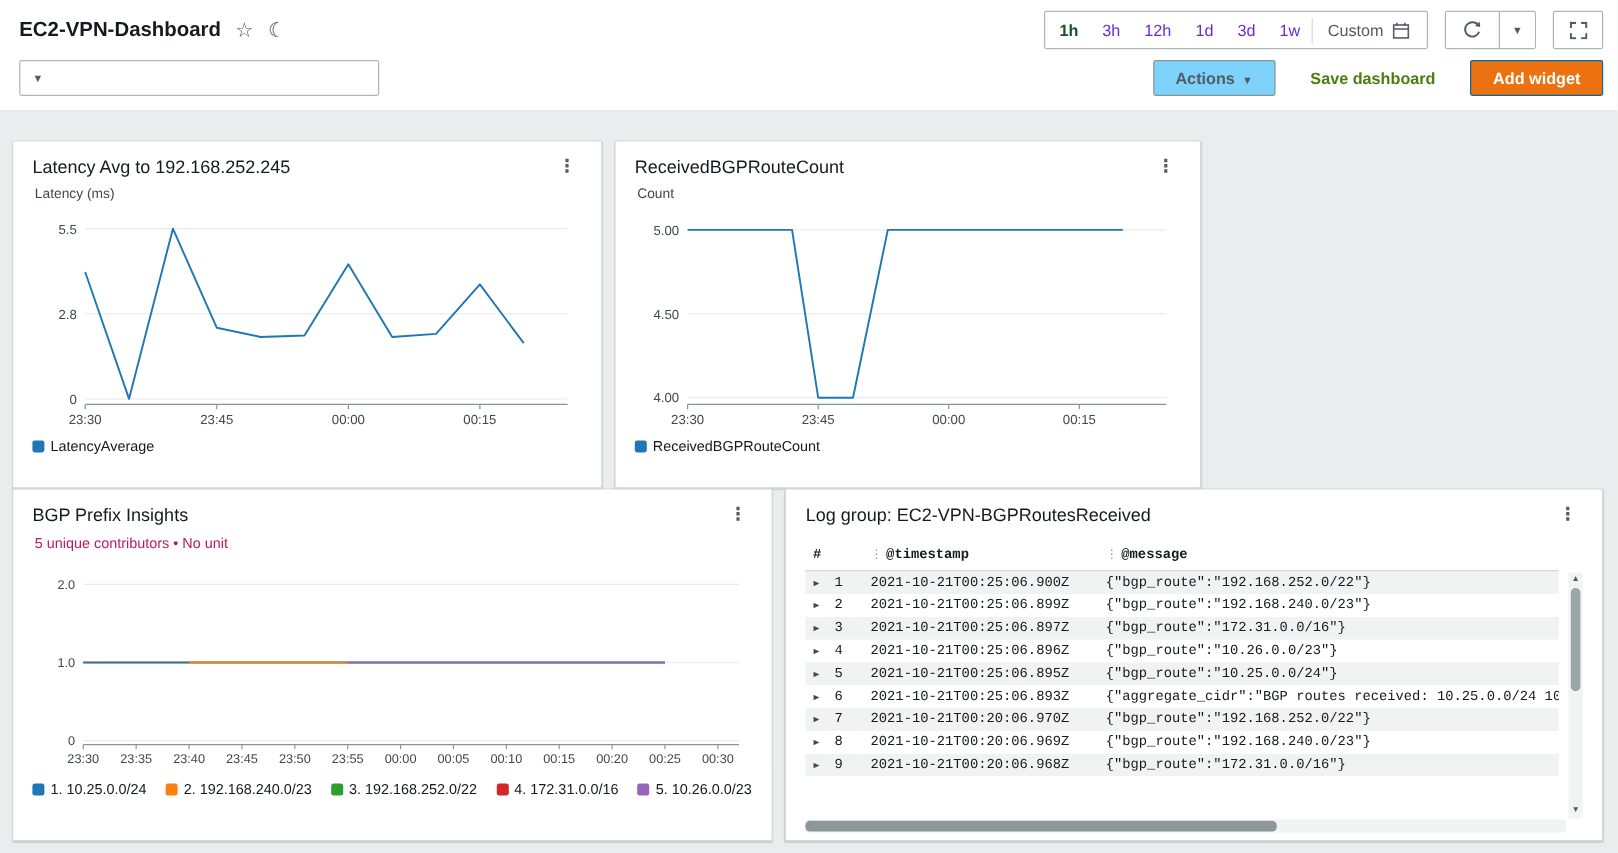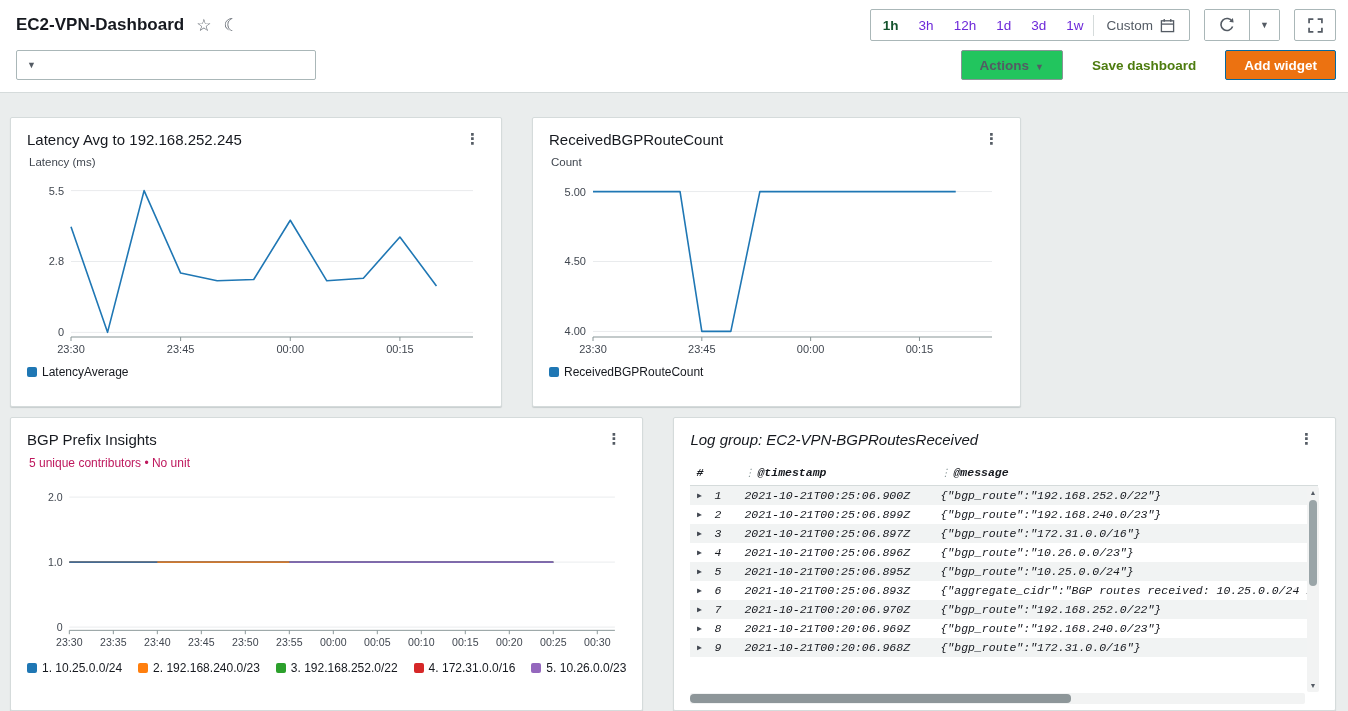--- a/index.html
+++ b/index.html
@@ -64,39 +64,39 @@
   .search-box input {
     flex:1; border:none; outline:none; font-size:13px; font-family:inherit; color:#16191f;
   }
   .search-box input::placeholder { color:#879596; font-style:italic; }
   .search-box .scaret { font-size:9px; color:#545b64; cursor:pointer; }
   .toolbar-right { display:flex; align-items:center; gap:10px; }
   .btn {
     height:30px; border-radius:2px; font-size:13.5px; font-weight:700;
     padding:0 18px; cursor:pointer; font-family:inherit;
   }
-  .btn.secondary { background:#22c55e; border:1px solid #879596; color:#545b64; }
+  .btn.secondary { background:#7dd3fc; border:1px solid #879596; color:#545b64; }
   .btn.secondary .bcaret { font-size:9px; margin-left:6px; }
   .btn.disabled { background:#fff; border:1px solid transparent; color:#4d7c0f; cursor:default; }
   .btn.primary { background:#ec7211; border:1px solid #0369a1; color:#fff; }
 
   
   .dashboard {
     background:#eaeded; height:620px; padding:24px 12px 0 10px;
   }
-  .w-row { display:flex; gap:30px; margin-bottom:10px; }
+  .w-row { display:flex; gap:10px; }
   .widget {
     background:#fff; border:1px solid #d5dbdb; border-radius:2px;
     box-shadow:0 1px 1px rgba(0,28,36,.15); padding:13px 16px;
     position:relative;
   }
   #w-latency  { width:492px; height:290px; }
   #w-bgpcount { width:489px; height:290px; }
   #w-insights { width:658px; height:294px; }
-  #w-logs     { width:707px; height:294px;font-style:italic; }
+  #w-logs     { width:707px; height:294px; }
   .widget-header { display:flex; justify-content:space-between; align-items:flex-start; }
   .widget-title { font-size:15px; font-weight:500; color:#16191f; }
   .menu-icon {
     font-size:15px; font-weight:700; color:#545b64; cursor:pointer;
     padding:0 5px; line-height:1.1;
   }
   .chart-ylabel { font-size:11.5px; color:#414750; margin:8px 0 0 2px; }
   .chart-sub    { font-size:12px;  color:#be185d; margin:8px 0 0 2px; }
   svg.chart { width:100%; display:block; margin-top:2px; }
   #w-latency svg.chart, #w-bgpcount svg.chart { height:188px; }

